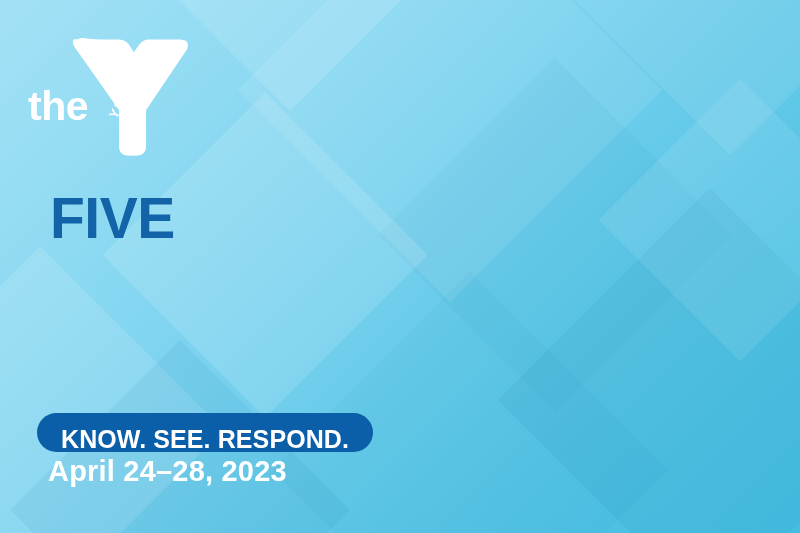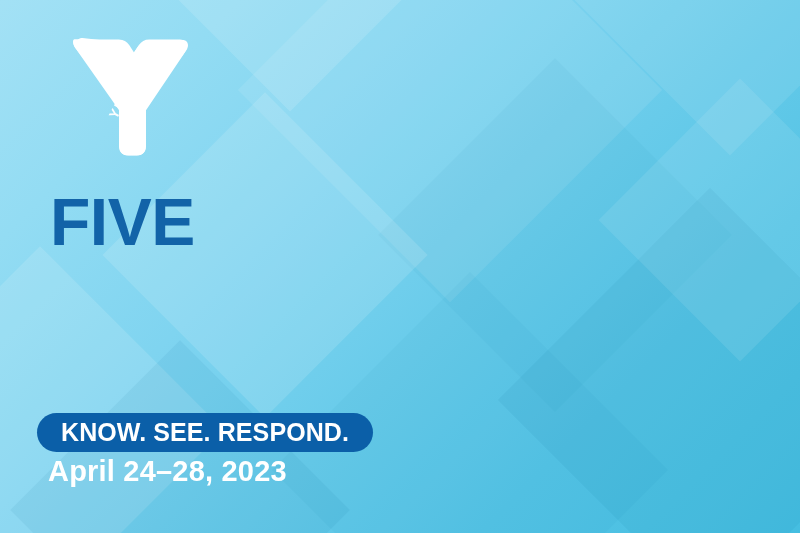--- a/index.html
+++ b/index.html
@@ -84,35 +84,35 @@
     transform:rotate(-62deg);
     transform-origin:left top;
     opacity:.96;
   }
 
   
   #headline{
     position:absolute;
     left:50px;top:192px;
     color:#1263A8;
-    font-size:66px;
+    font-size:57px;
     font-weight:bold;
     line-height:0.92;
     letter-spacing:-0.5px;
     text-transform:uppercase;
   }
   #headline .hl-line{display:block;white-space:nowrap;}
 
   
   #tagline-pill{
     position:absolute;
     left:37px;top:413px;
     height:39px;
     padding:0 24px;
-    display:flex;align-items:center;
+    display:flex;align-items:flex-end;
     background:#0B5FA8;
     border-radius:22px;
     box-sizing:border-box;
   }
   #tagline-text{
     color:#ffffff;
     font-size:25px;
     font-weight:bold;
     letter-spacing:0.1px;
     white-space:nowrap;
@@ -142,20 +142,21 @@
   <div class="diamond d-darker" id="dia4"></div>
   <div class="diamond d-light" id="dia5"></div>
   <div class="diamond d-dark" id="dia6"></div>
   <div class="diamond d-lighter" id="dia7"></div>
   <div class="diamond d-light" id="dia8"></div>
   <div class="diamond d-darker" id="dia9"></div>
   <div class="diamond d-lighter" id="dia10"></div>
 
   <div id="logo">
 
+    <span id="logo-the">the</span>
 
     <svg id="logo-y-svg" viewBox="0 0 116 124">
       <path fill="#ffffff" d="M10.5 4
                C6.5 4 3.8 6.5 3.8 10.2
                C3.8 12.0 4.4 13.6 5.6 15.2
                L49.0 72.0
                L49.0 113.5
                C49.0 118.2 52.2 121.0 56.6 121.0
                L64.5 121.0
                C68.9 121.0 72.1 118.2 72.1 113.5

